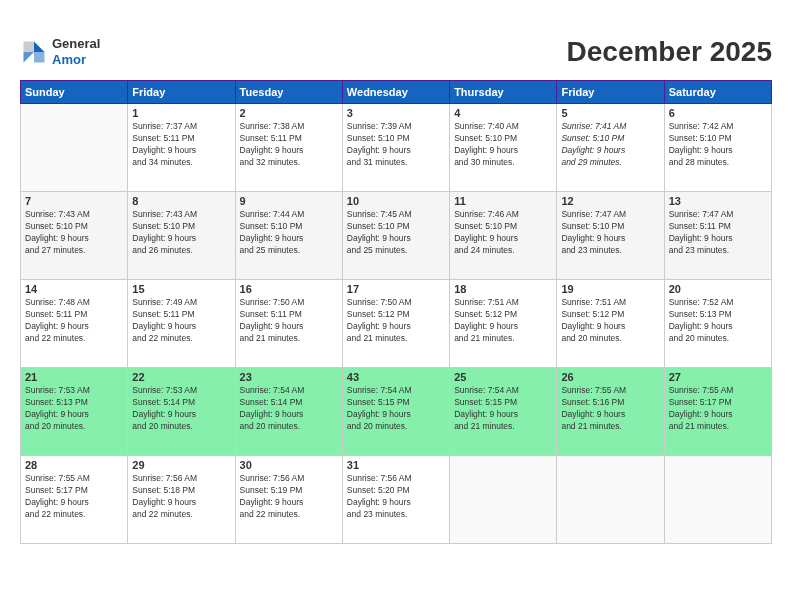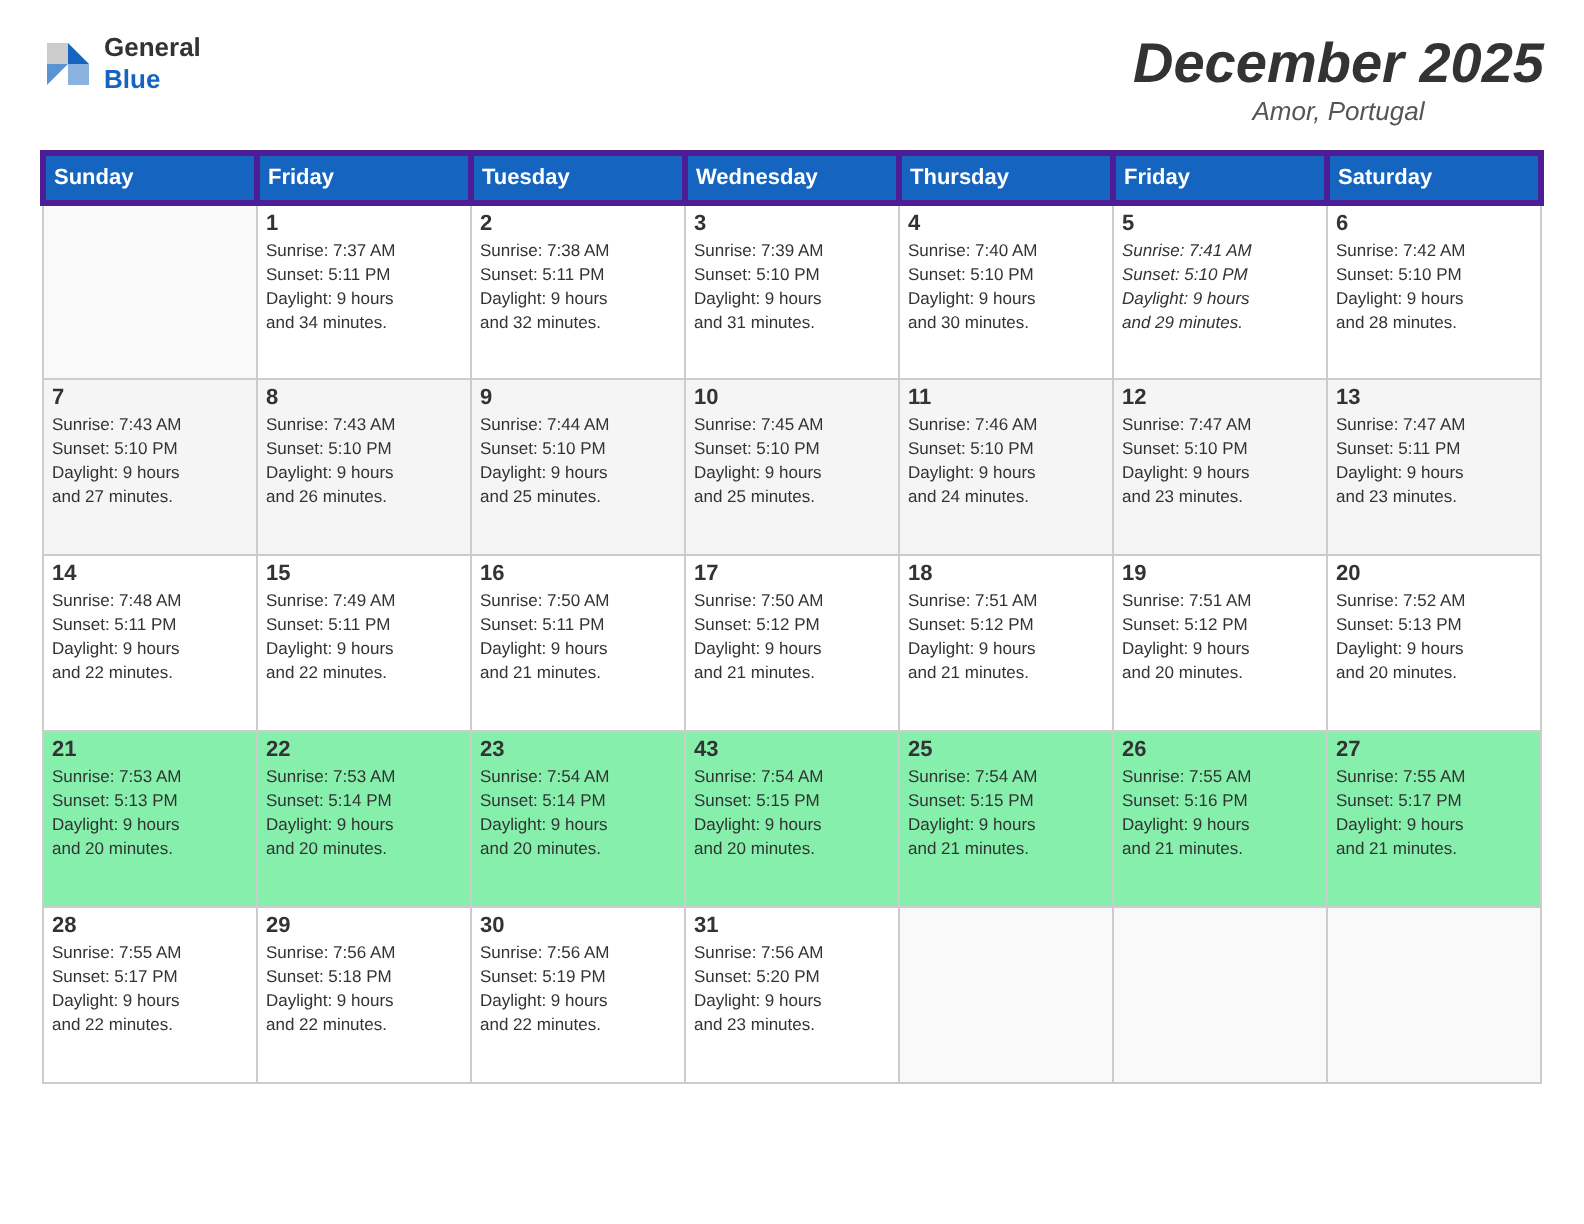--- a/index.html
+++ b/index.html
@@ -8,20 +8,21 @@
       background: #fff;
       width: 792px;
       height: 612px;
       overflow: hidden;
     }
     .page {
       width: 792px;
       height: 460px;
       background: #fff;
       padding: 16px 20px;
+      margin-top: 20px;
     }
     .header {
       display: flex;
       justify-content: space-between;
       align-items: flex-start;
       margin-bottom: 12px;
     }
     .logo {
       display: flex;
       align-items: center;
@@ -34,22 +35,21 @@
       font-weight: bold;
       line-height: 1.2;
     }
     .logo-general { color: #333; }
     .logo-blue { color: #1565c0; }
     .logo-icon {
       width: 28px;
       height: 28px;
     }
     .title-block {
-      text-align: center;
-      font-style: italic;
+      text-align: right;
     }
     .month-title {
       font-size: 28px;
       font-weight: bold;
       color: #333;
     }
     .location {
       font-size: 13px;
       color: #555;
     }
@@ -58,21 +58,21 @@
       border-collapse: collapse;
       table-layout: fixed;
     }
     .calendar th {
       background: #1565c0;
       color: #fff;
       font-size: 11px;
       font-weight: bold;
       padding: 5px 4px;
       text-align: left;
-      border: 3px solid #4c1d95;
+      border: 1px solid #4c1d95;
     }
     .calendar td {
       border: 1px solid #ccc;
       vertical-align: top;
       padding: 3px 4px;
       font-size: 9px;
       color: #333;
       height: 88px;
     }
     .day-number {
@@ -98,26 +98,25 @@
   <div class="header">
     <div class="logo">
       <svg class="logo-icon" viewBox="0 0 32 32" xmlns="http://www.w3.org/2000/svg">
         <polygon points="16,4 28,16 16,16" fill="#1565c0"></polygon>
         <polygon points="16,16 28,16 28,28 16,28" fill="#1565c0" opacity="0.5"></polygon>
         <polygon points="4,4 16,4 16,16 4,16" fill="#ccc"></polygon>
         <polygon points="4,16 16,16 4,28" fill="#1565c0" opacity="0.7"></polygon>
       </svg>
       <div class="logo-text">
         <span class="logo-general">General</span>
-        <span class="logo-blue">Blue</span>
+        <span class="logo-blue">Amor</span>
       </div>
     </div>
     <div class="title-block">
       <div class="month-title">December 2025</div>
-      <div class="location">Amor, Portugal</div>
     </div>
   </div>
 
   <table class="calendar">
     <thead>
       <tr>
         <th>Sunday</th>
         <th>Friday</th>
         <th>Tuesday</th>
         <th>Wednesday</th>

